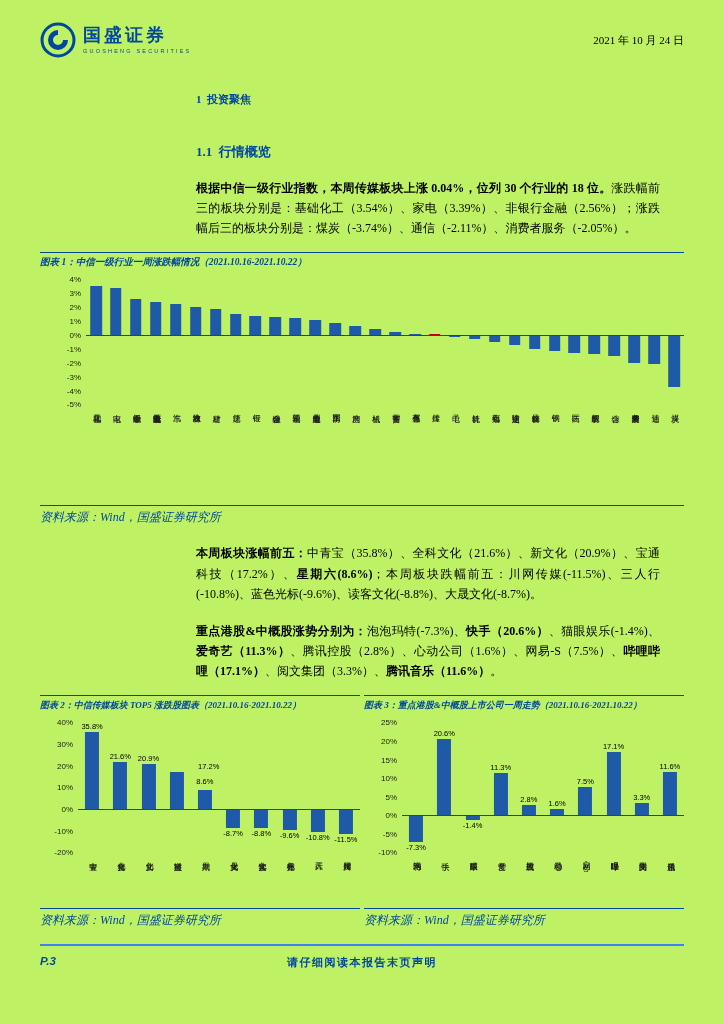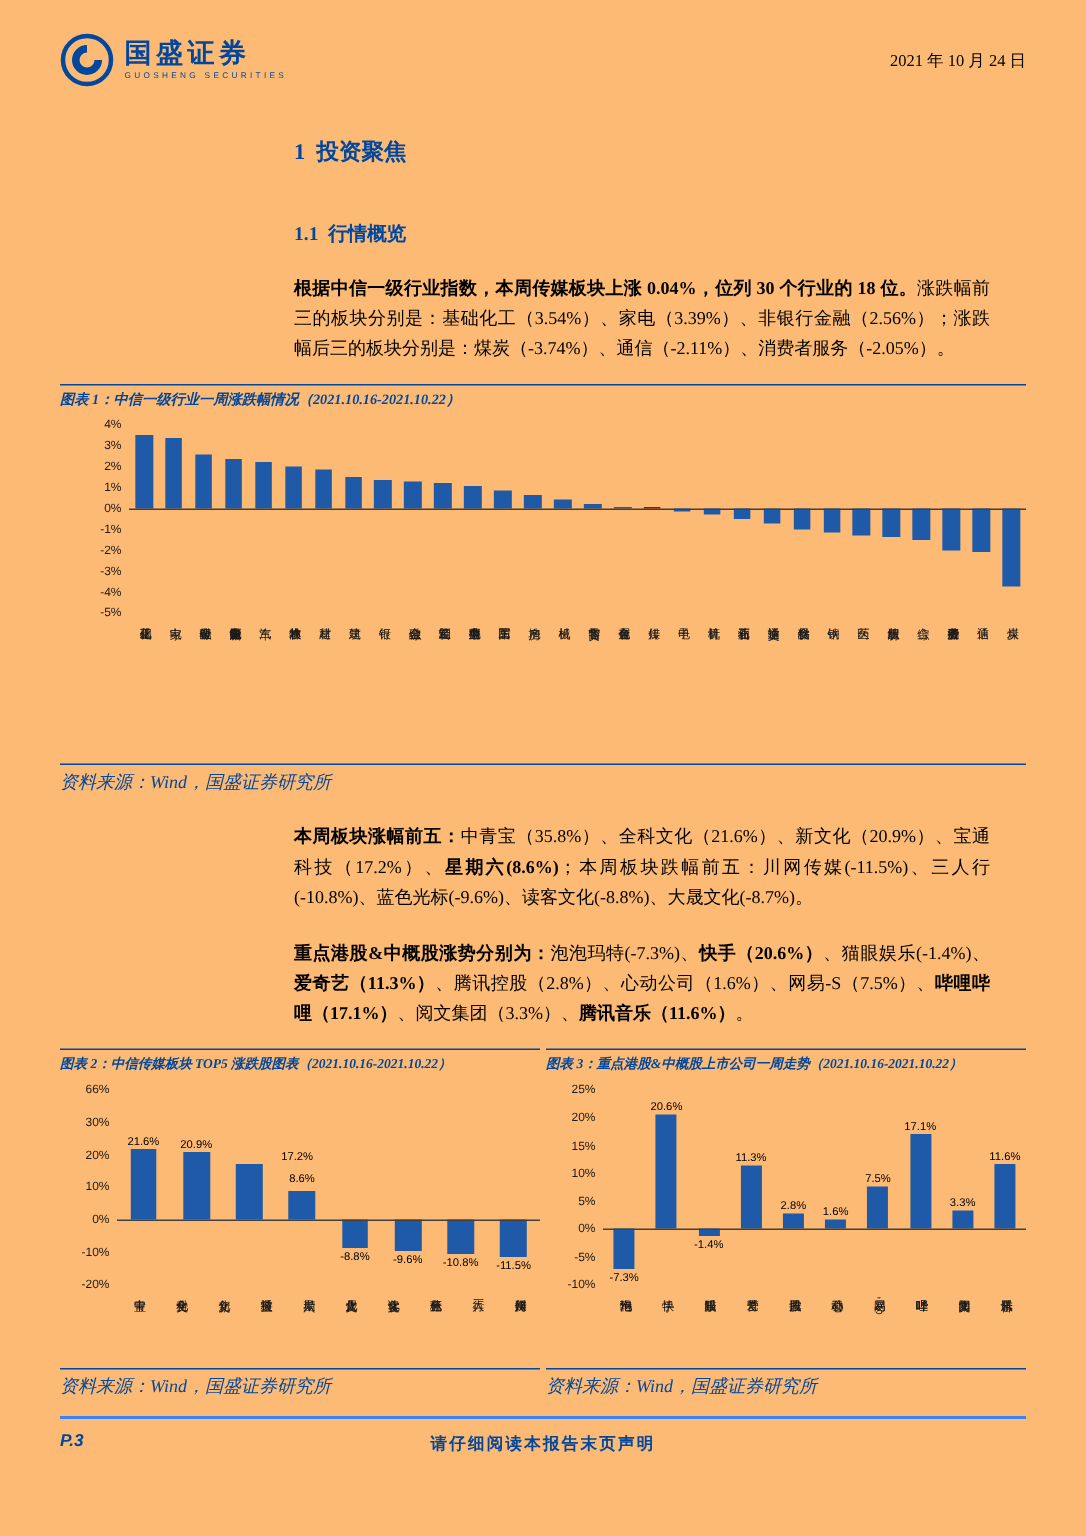--- a/index.html
+++ b/index.html
@@ -1,29 +1,29 @@
 <!DOCTYPE html>
 <html><head>
 <meta charset="utf-8">
 <style>
   html,body { margin:0; padding:0; background:#fff; }
   .page {
     position:relative; width:724px; height:1024px; margin:0 auto;
-    background:#fdba74; overflow:hidden; color:#000;
+    background:#bef264; overflow:hidden; color:#000;
     font-family:"Liberation Serif","DejaVu Serif",serif;
   }
   
   .header { display:flex; justify-content:space-between; align-items:center; padding:22px 40px 6px 40px; }
   .brand { display:flex; align-items:center; gap:7px; }
   .brand-text { display:flex; flex-direction:column; line-height:1.1; }
   .brand-name { font-size:18px; font-weight:bold; color:#00479d; letter-spacing:3px; font-family:"Liberation Sans",sans-serif; }
   .brand-sub { font-size:5.5px; color:#00479d; letter-spacing:2.2px; font-family:"Liberation Sans",sans-serif; margin-top:2px; }
   .date { font-size:11px; color:#000; }
   
-  .h1 { margin:28px 40px 13px 196px; font-size:15px; font-weight:bold; color:#00479d; white-space:pre; }
+  .h1 { margin:28px 40px 13px 196px; font-size:11px; font-weight:bold; color:#00479d; white-space:pre; }
   .h2 { margin:36px 40px 0 196px; font-size:13px; font-weight:bold; color:#00479d; white-space:pre; }
   .para { margin:17px 0 0 196px; width:464px; font-size:12px; line-height:1.68; text-align:justify; }
   .para .b { font-weight:bold; }
   
   .figure { margin:14px 40px 0 40px; }
   .fig-caption {
     border-top:1px solid #00479d; padding-top:3px;
     font-size:9.5px; font-style:italic; font-weight:bold; color:#00479d; white-space:nowrap;
   }
   .fig-row .fig-caption { font-size:9px; }
@@ -290,45 +290,53 @@
 
   <p class="para"><span class="b">本周板块涨幅前五：</span><span>中青宝（35.8%）、全科文化（21.6%）、新文化（20.9%）、宝通科技（17.2%）、</span><span class="b">星期六(8.6%)</span><span>；本周板块跌幅前五：川网传媒(-11.5%)、三人行(-10.8%)、蓝色光标(-9.6%)、读客文化(-8.8%)、大晟文化(-8.7%)。</span></p>
   <p class="para"><span class="b">重点港股&amp;中概股涨势分别为：</span><span>泡泡玛特(-7.3%)、</span><span class="b">快手（20.6%）</span><span>、猫眼娱乐(-1.4%)、</span><span class="b">爱奇艺（11.3%）</span><span>、腾讯控股（2.8%）、心动公司（1.6%）、网易-S（7.5%）、</span><span class="b">哔哩哔哩（17.1%）</span><span>、阅文集团（3.3%）、</span><span class="b">腾讯音乐（11.6%）</span><span>。</span></p>
 
   <div class="fig-row">
     <section class="figure">
       <div class="fig-caption">图表 2：中信传媒板块 TOP5 涨跌股图表（2021.10.16-2021.10.22）</div>
       <div class="chart">
           <div class="chart-row">
             <div class="yaxis" style="width: 38px; height: 130px;">
-              <div class="ytick" style="top: 0px;">66%</div>
+              <div class="ytick" style="top: 0px;">40%</div>
               <div class="ytick" style="top: 21.6667px;">30%</div>
               <div class="ytick" style="top: 43.3333px;">20%</div>
               <div class="ytick" style="top: 65px;">10%</div>
               <div class="ytick" style="top: 86.6667px;">0%</div>
               <div class="ytick" style="top: 108.333px;">-10%</div>
               <div class="ytick" style="top: 130px;">-20%</div>
             </div>
             <div class="plot" style="height: 130px;">
               <div class="bars">
                 <div class="slot">
+                  <div class="bar" style="height: 77.5667px; width: 50%; background: rgb(31, 90, 168); bottom: 43.3333px;"></div>
+                  <div class="dlabel" style="bottom: 121.9px;">35.8%</div>
+                </div>
+                <div class="slot">
                   <div class="bar" style="height: 46.8px; width: 50%; background: rgb(31, 90, 168); bottom: 43.3333px;"></div>
                   <div class="dlabel" style="bottom: 91.1333px;">21.6%</div>
                 </div>
                 <div class="slot">
                   <div class="bar" style="height: 45.2833px; width: 50%; background: rgb(31, 90, 168); bottom: 43.3333px;"></div>
                   <div class="dlabel" style="bottom: 89.6167px;">20.9%</div>
                 </div>
                 <div class="slot">
                   <div class="bar" style="height: 37.2667px; width: 50%; background: rgb(31, 90, 168); bottom: 43.3333px;"></div>
                   <div class="dlabel" style="bottom: 81.6px; margin-left: 32px;">17.2%</div>
                 </div>
                 <div class="slot">
                   <div class="bar" style="height: 18.6333px; width: 50%; background: rgb(31, 90, 168); bottom: 43.3333px;"></div>
                   <div class="dlabel" style="bottom: 66px;">8.6%</div>
+                </div>
+                <div class="slot">
+                  <div class="bar" style="height: 18.85px; width: 50%; background: rgb(31, 90, 168); top: 86.6667px;"></div>
+                  <div class="dlabel" style="top: 106.517px;">-8.7%</div>
                 </div>
                 <div class="slot">
                   <div class="bar" style="height: 19.0667px; width: 50%; background: rgb(31, 90, 168); top: 86.6667px;"></div>
                   <div class="dlabel" style="top: 106.733px;">-8.8%</div>
                 </div>
                 <div class="slot">
                   <div class="bar" style="height: 20.8px; width: 50%; background: rgb(31, 90, 168); top: 86.6667px;"></div>
                   <div class="dlabel" style="top: 108.467px;">-9.6%</div>
                 </div>
                 <div class="slot">

